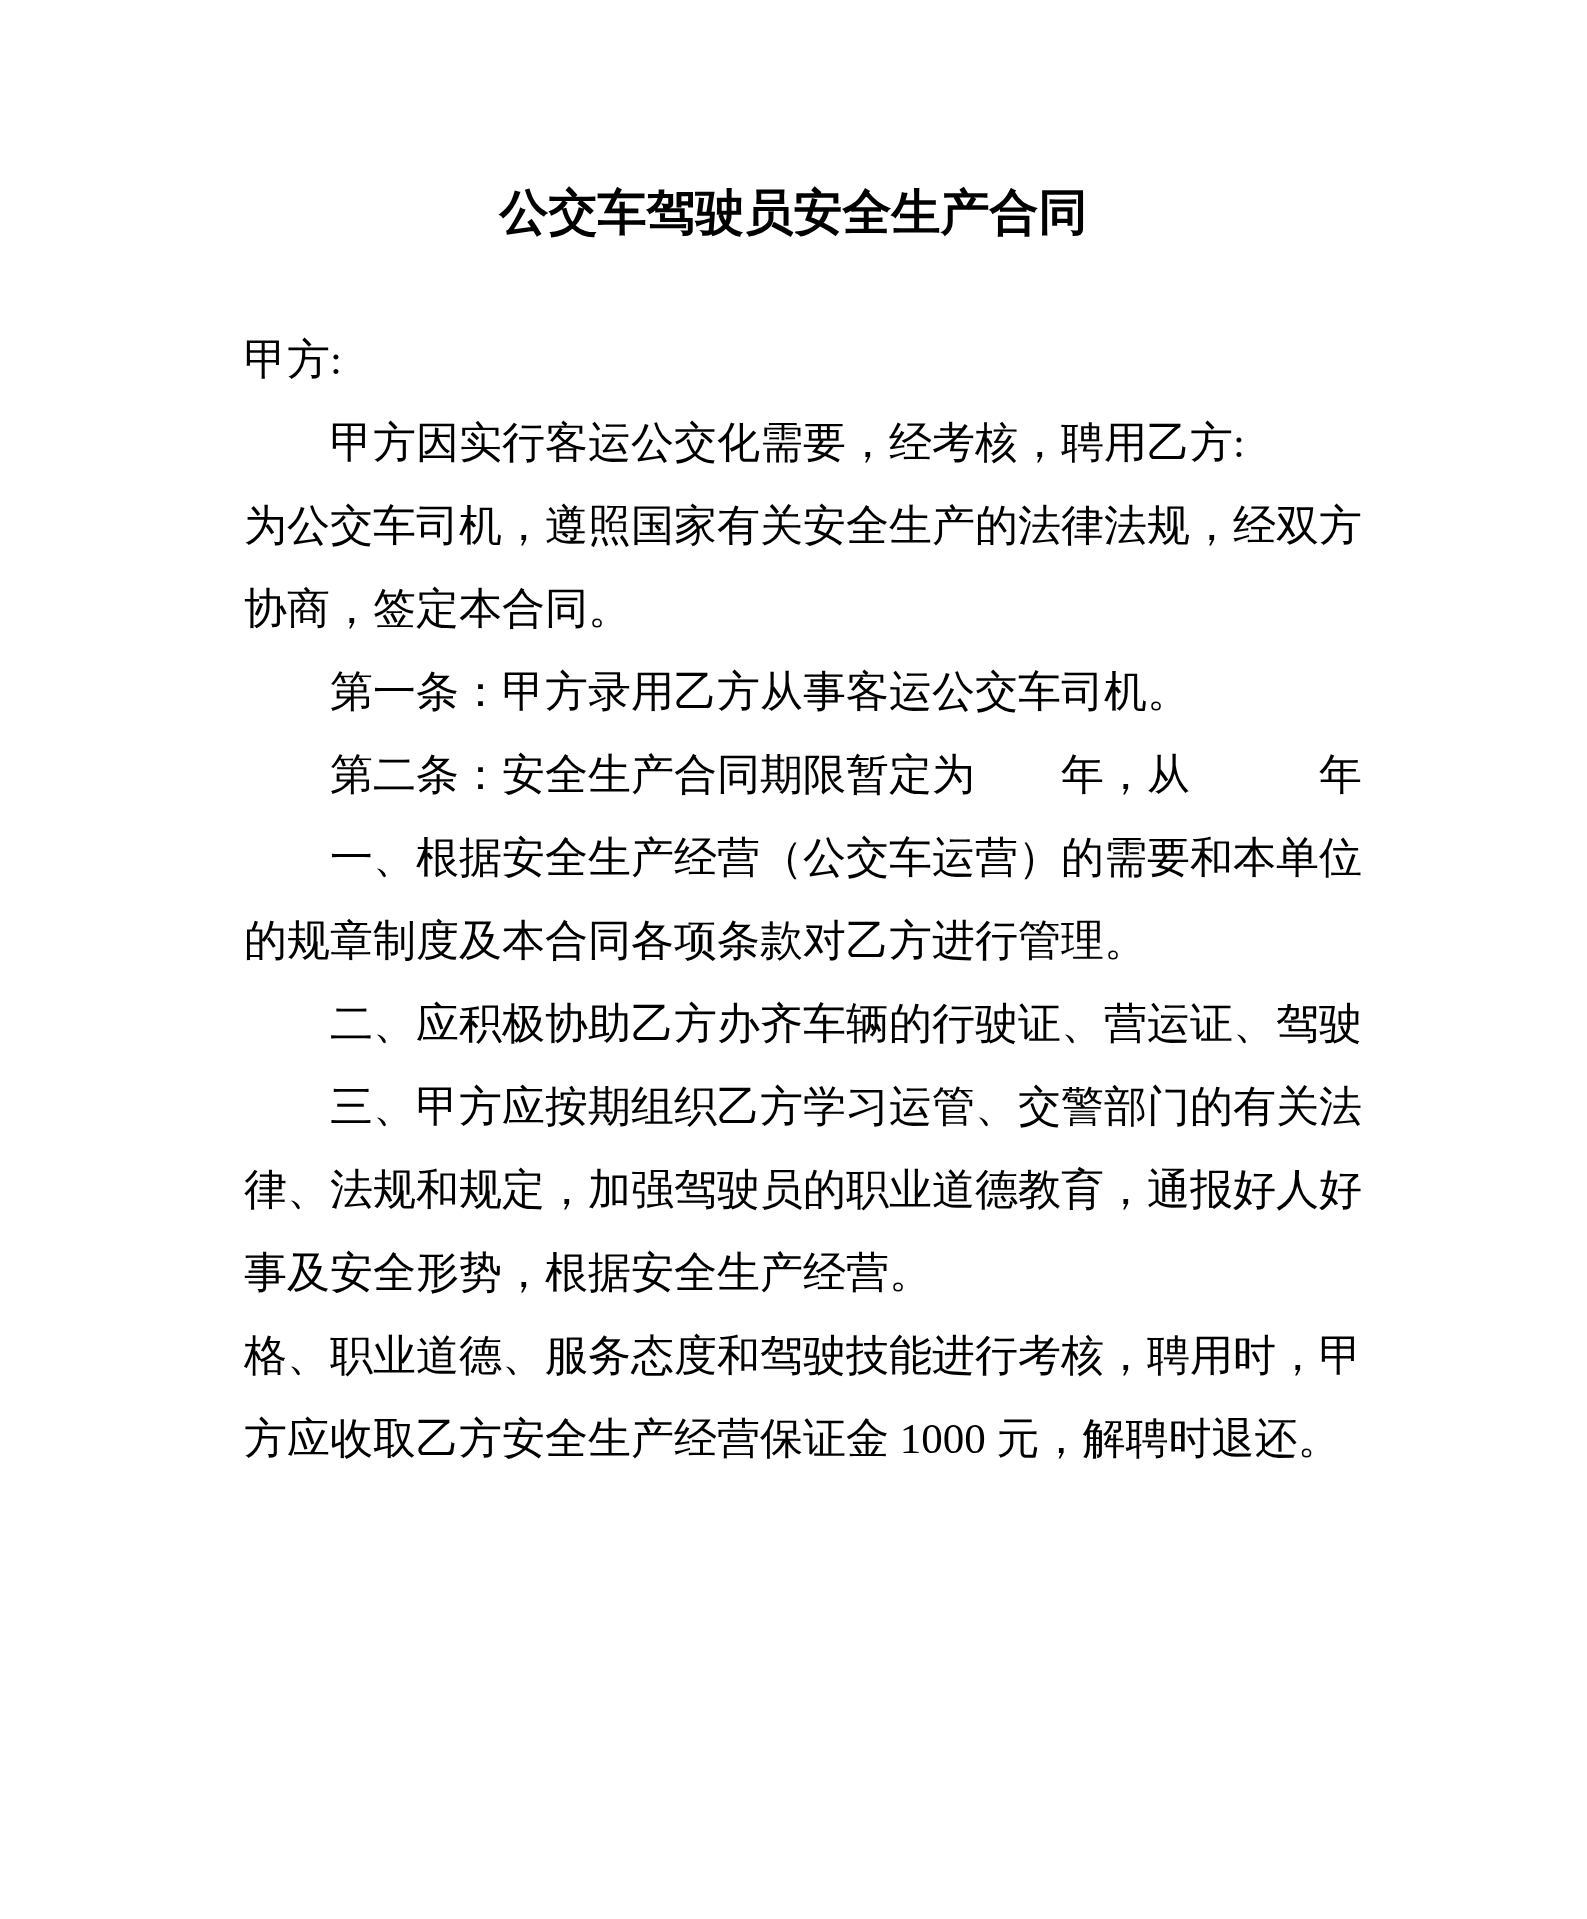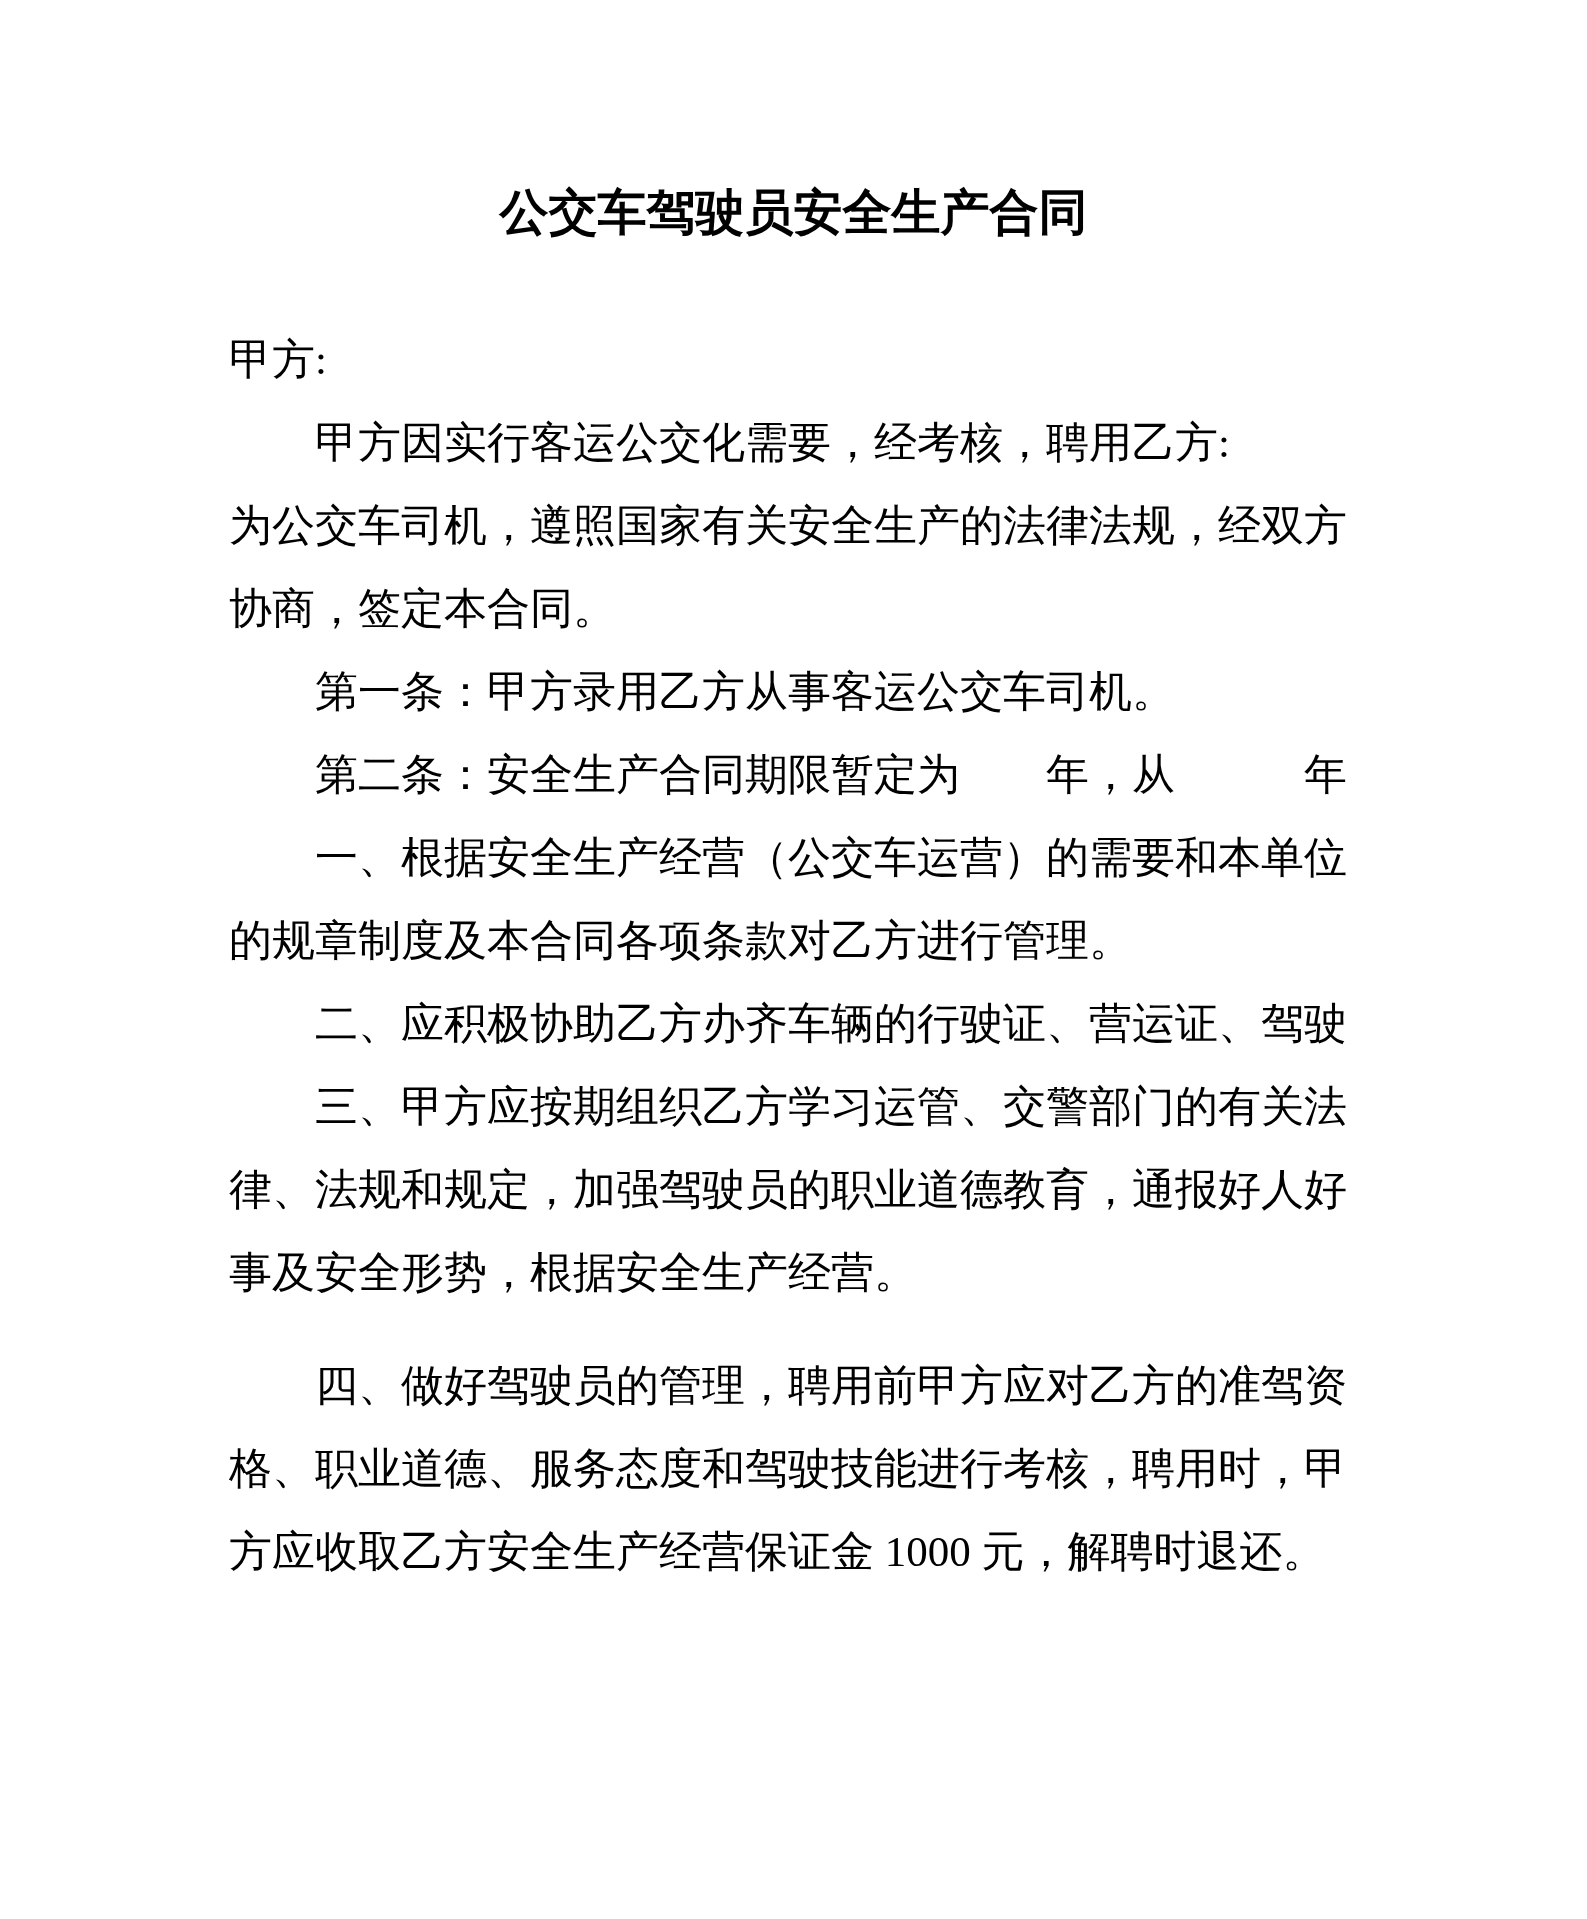--- a/index.html
+++ b/index.html
@@ -23,21 +23,21 @@
     left: 0;
     width: 100%;
     text-align: center;
     font-size: 49px;
     font-weight: bold;
     white-space: pre;
     letter-spacing: 0;
   }
   .content {
     position: absolute;
-    left: 229px;
+    left: 244px;
     top: 306px;
     width: 1130px;
   }
   .line {
     height: 83px;
     line-height: 83px;
     font-size: 43px;
     white-space: pre;
   }
   .indent {
@@ -60,18 +60,17 @@
     <div class="line">为公交车司机，遵照国家有关安全生产的法律法规，经双方</div>
     <div class="line">协商，签定本合同。</div>
     <div class="line indent">第一条：甲方录用乙方从事客运公交车司机。</div>
     <div class="line indent">第二条：安全生产合同期限暂定为　　年，从　　　年</div>
     <div class="line indent">一、根据安全生产经营（公交车运营）的需要和本单位</div>
     <div class="line">的规章制度及本合同各项条款对乙方进行管理。</div>
     <div class="line indent">二、应积极协助乙方办齐车辆的行驶证、营运证、驾驶</div>
     <div class="line indent">三、甲方应按期组织乙方学习运管、交警部门的有关法</div>
     <div class="line">律、法规和规定，加强驾驶员的职业道德教育，通报好人好</div>
     <div class="line">事及安全形势，根据安全生产经营。</div>
-    <div class="line indent gap">四、做好驾驶员的管理，聘用前甲方应对乙方的准驾资</div>
     <div class="line">格、职业道德、服务态度和驾驶技能进行考核，聘用时，甲</div>
     <div class="line">方应收取乙方安全生产经营保证金 1000 元，解聘时退还。</div>
   </div>
 
 </div>
 
 </body></html>

